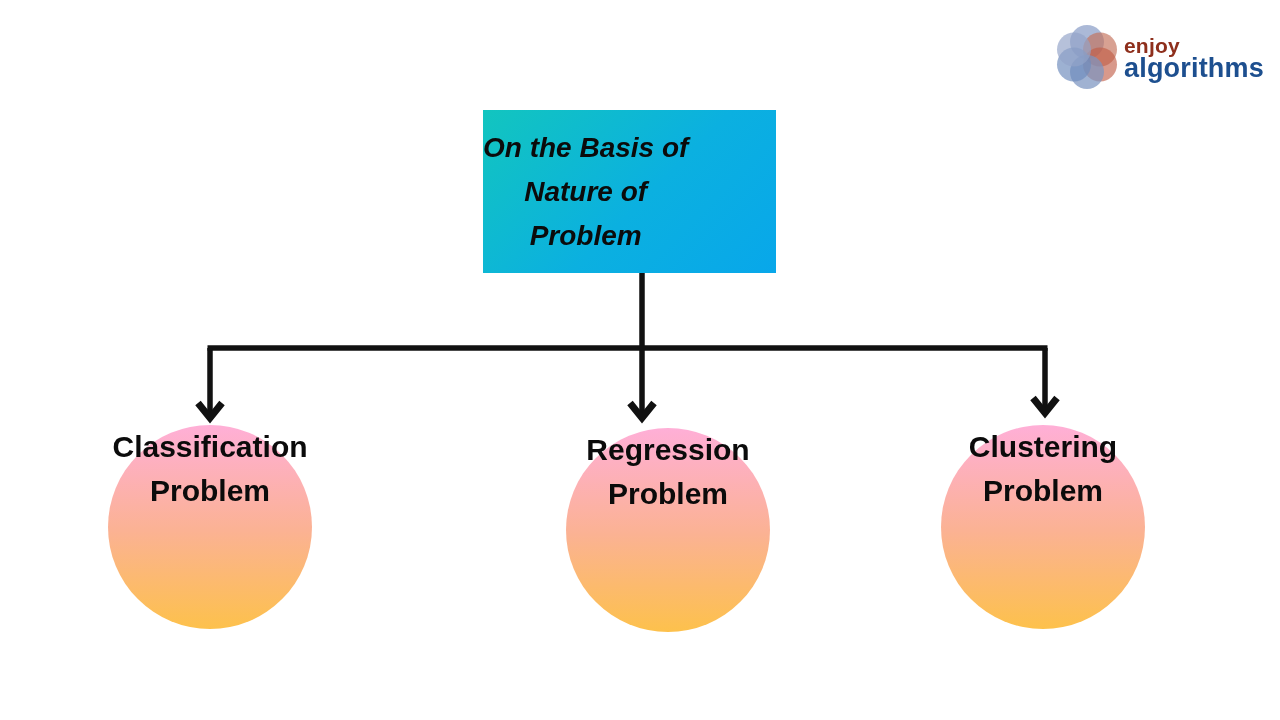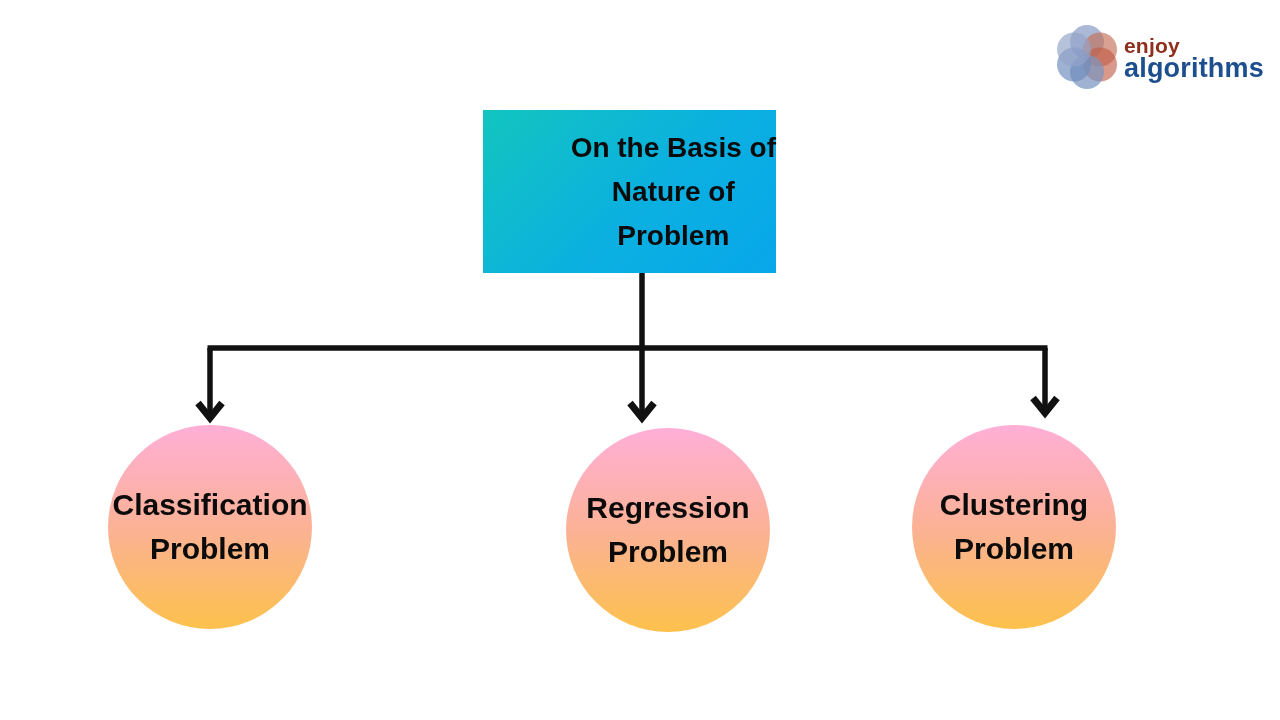--- a/index.html
+++ b/index.html
@@ -29,21 +29,22 @@
   
   .root-node {
     position: absolute;
     left: 483px;
     top: 110px;
     width: 293px;
     height: 163px;
     background: linear-gradient(135deg, #12c5bf 0%, #0bb0e0 55%, #08a7ea 100%);
     display: flex;
     align-items: center;
-    justify-content: flex-end;
+    justify-content: flex-start;
+    font-style: italic;
   }
   .root-node .node-label {
     white-space: pre-line;
     text-align: center;
     color: #0b0b0b;
     font-size: 28px;
     font-weight: 700;
     line-height: 44px;
   }
 
@@ -56,34 +57,33 @@
   }
 
   
   .leaf-node {
     position: absolute;
     width: 204px;
     height: 204px;
     border-radius: 50%;
     background: linear-gradient(180deg, #ffafd7 0%, #fbb293 52%, #fdc14c 100%);
     display: flex;
-    align-items: center;
     justify-content: center;
   }
   .leaf-node .node-label {
     white-space: pre-line;
     text-align: center;
     color: #0b0b0b;
     font-size: 30px;
     font-weight: 700;
     line-height: 44px;
   }
   .leaf-classification { left: 108px; top: 425px; }
   .leaf-regression     { left: 566px; top: 428px; }
-  .leaf-clustering     { left: 912px; top: 425px; }
+  .leaf-clustering     { left: 941px; top: 425px; }
 </style>
 </head>
 <body>
 
 <div class="canvas">
 
   <div class="logo">
     <svg class="logo-flower" viewBox="0 0 66 66">
       <g>
         <circle cx="33" cy="18" r="17" fill="#8a9ec7" fill-opacity="0.72"></circle>

